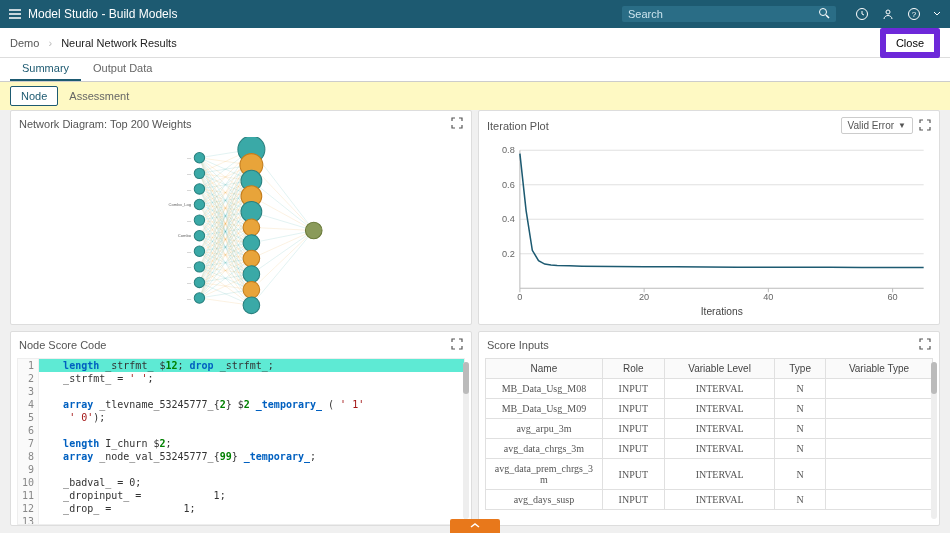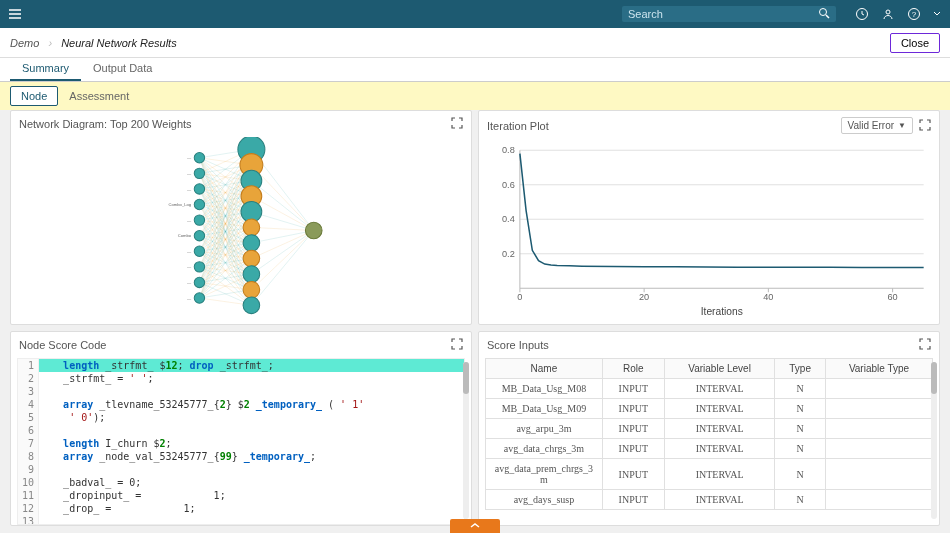--- a/index.html
+++ b/index.html
@@ -8,24 +8,24 @@
   .hamburger { cursor: pointer; margin-right: 6px; }
   .hamburger svg { display: block; }
   .app-title { font-size: 12px; }
   .topbar-spacer { flex: 1; }
   .search-wrap { display: flex; align-items: center; background: #2a6d86; border-radius: 2px; padding: 1px 6px; margin-right: 8px; }
   .search-input { background: transparent; border: none; color: #fff; font-size: 11px; width: 190px; outline: none; }
   .search-input::placeholder { color: #cbe4ee; }
   .tb-icon { margin-left: 10px; cursor: pointer; width: 16px; height: 16px; display: inline-flex; align-items: center; justify-content: center; }
   .tb-caret { margin-left: 10px; cursor: pointer; }
   .subheader { background: #fff; height: 30px; display: flex; align-items: center; border-bottom: 1px solid #ddd; padding: 0 10px; }
-  .breadcrumb { font-size: 11px; color: #555; font-style: italic; }
+  .breadcrumb { font-size: 11px; color: #555; }
   .breadcrumb .current { color: #222; }
   .breadcrumb .sep { margin: 0 6px; color: #bbb; }
-  .close-btn { margin-left: auto; border: 1px solid #6d28d9; background: #fff; padding: 3px 10px; font-size: 11px; border-radius: 2px; cursor: pointer; }
+  .close-btn { margin-left: auto; border: 6px solid #6d28d9; background: #fff; padding: 3px 10px; font-size: 11px; border-radius: 2px; cursor: pointer; }
   .tabs { background: #fff; height: 24px; display: flex; align-items: flex-end; border-bottom: 1px solid #ccc; padding: 0 10px; }
   .tab { padding: 5px 12px; font-size: 11px; color: #666; cursor: pointer; border-bottom: 2px solid transparent; }
   .tab.active { color: #1d5a71; border-bottom-color: #1d5a71; }
   .subtabs { height: 28px; display: flex; align-items: center; padding: 4px 10px; background: #fef9c3; }
   .subtab { padding: 3px 10px; font-size: 11px; color: #666; cursor: pointer; border: 1px solid transparent; border-radius: 2px; }
   .subtab.active { color: #1d5a71; border-color: #1d5a71; background: #fff; }
   .content { display: grid; grid-template-columns: 1fr 1fr; grid-template-rows: 215px 195px; gap: 6px; padding: 0 10px 6px; border-radius: 18px; }
   .panel { background: #fff; border: 1px solid #ddd; border-radius: 2px; display: flex; flex-direction: column; overflow: hidden; }
   .panel-hdr { display: flex; align-items: center; padding: 6px 8px; font-size: 11px; color: #555; }
   .panel-hdr .spacer { flex: 1; }
@@ -71,20 +71,21 @@
 </style>
 </head>
 <body>
 
 <div class="topbar">
   <span class="hamburger">
     <svg width="14" height="14" viewBox="0 0 14 14">
         <path d="M1 3h12M1 7h12M1 11h12" stroke="#fff" stroke-width="1.5"></path>
       </svg>
   </span>
+  <span class="app-title">Model Studio - Build Models</span>
   <span class="topbar-spacer"></span>
   <div class="search-wrap">
     <input class="search-input" placeholder="Search" style="">
     <span>
       <svg width="12" height="12" viewBox="0 0 12 12">
           <circle cx="5" cy="5" r="3.5" stroke="#fff" fill="none"></circle>
           <line x1="8" y1="8" x2="11" y2="11" stroke="#fff" stroke-width="1.5"></line>
         </svg>
     </span>
   </div>

